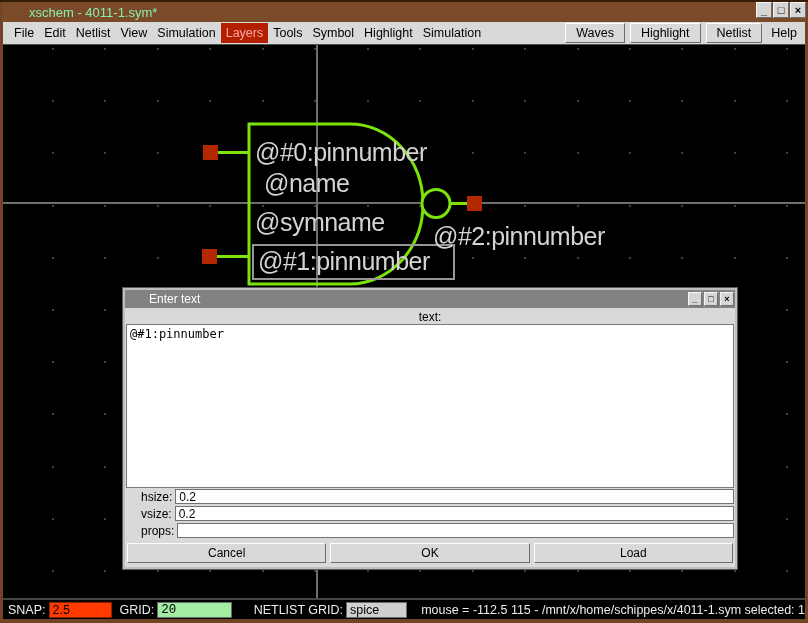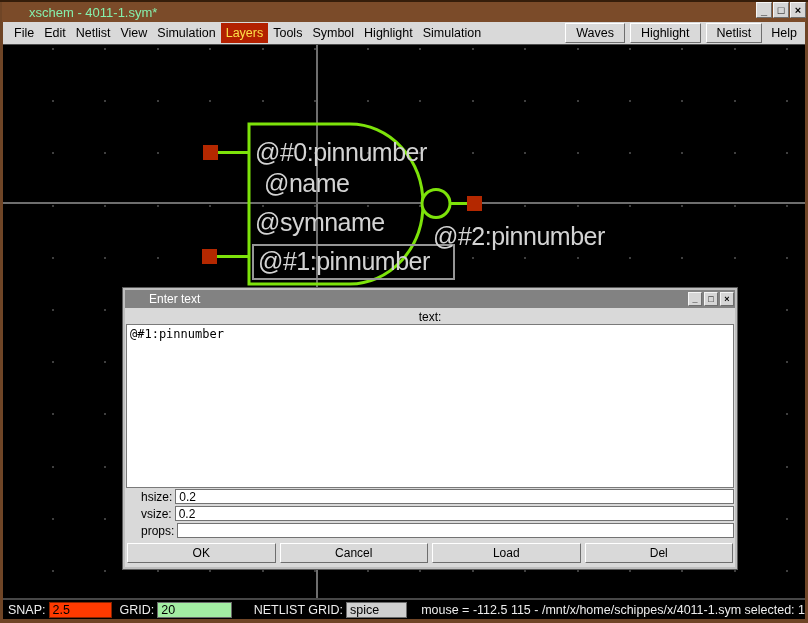--- a/index.html
+++ b/index.html
@@ -14,21 +14,21 @@
   .win-controls{position:absolute;right:2px;top:2px;display:flex;gap:1px;}
   .win-btn{width:16px;height:16px;background:#d6d6d6;border:1px solid;border-color:#f5f5f5 #6e6e6e #6e6e6e #f5f5f5;
            color:#000;font-size:11px;font-weight:bold;display:flex;align-items:center;justify-content:center;
            line-height:1;cursor:default;}
 
   
   .menubar{position:absolute;left:3px;top:22px;width:802px;height:23px;background:#d9d9d9;
            display:flex;align-items:center;font-size:12.5px;color:#000;padding-left:6px;
            border-bottom:1px solid #4d4d4d;}
   .menu-item{padding:3px 5px;white-space:nowrap;}
-  .menu-item.active{background:#b32000;color:#fde047;}
+  .menu-item.active{background:#b32000;color:#fca5a5;}
   .menubar-right{margin-left:auto;display:flex;align-items:flex-end;padding-left:10px;}
   .tool-btn{background:#d9d9d9;border:1px solid;border-color:#ffffff #6e6e6e #6e6e6e #ffffff;
             padding:2px 10px;margin-right:5px;font-size:12.5px;}
   .help-item{padding:3px 8px 3px 4px;}
 
   
   .canvas{position:absolute;left:3px;top:45px;width:802px;height:553px;background:#000;overflow:hidden;}
   .dot{position:absolute;width:2px;height:2px;background:#3f3f3f;}
   .axis-h{position:absolute;left:0;top:157px;width:802px;height:2px;background:#6e6e6e;}
   .axis-v{position:absolute;left:313px;top:0;width:2px;height:553px;background:#6e6e6e;}
@@ -60,21 +60,21 @@
                       font-family:"Liberation Sans",sans-serif;font-size:12px;}
 
   
   .statusbar{position:absolute;left:3px;top:598px;width:802px;height:21px;background:#000;
              border-top:2px solid #474747;color:#ededed;display:flex;align-items:center;
              font-size:12.5px;padding-left:5px;white-space:nowrap;}
   .status-label{margin-right:3px;}
   .status-field{height:16px;display:flex;align-items:center;padding:0 3px;color:#000;
                 border:1px solid #6a6a6a;font-size:12.5px;}
   .snap-field{width:66px;background:#ff3a00;border-color:#8a2400;margin-right:8px;}
-  .grid-field{width:78px;background:#a3eda3;margin-right:22px;}
+  .grid-field{width:78px;background:#a3eda3;margin-right:22px;font-family:Liberation Mono, monospace;}
   .netlist-field{width:64px;background:#cfcfcf;margin-right:14px;}
 </style>
 </head>
 <body>
 
 <div class="window">
 
   <div class="titlebar">
     <span>xschem - 4011-1.sym*</span>
   </div>
@@ -309,24 +309,23 @@
       </div>
       <div class="dlg-row">
         <label>vsize:</label>
         <input value="0.2" style="">
       </div>
       <div class="dlg-row">
         <label>props:</label>
         <input value="" style="">
       </div>
       <div class="dlg-buttons">
+        <button>Cancel</button>
         <button>OK</button>
-        <button>Cancel</button>
         <button>Load</button>
-        <button>Del</button>
       </div>
     </div>
   </div>
 
   <div class="statusbar">
     <span class="status-label">SNAP:</span>
     <span class="status-field snap-field">2.5</span>
     <span class="status-label">GRID:</span>
     <span class="status-field grid-field">20</span>
     <span class="status-label">NETLIST GRID:</span>

